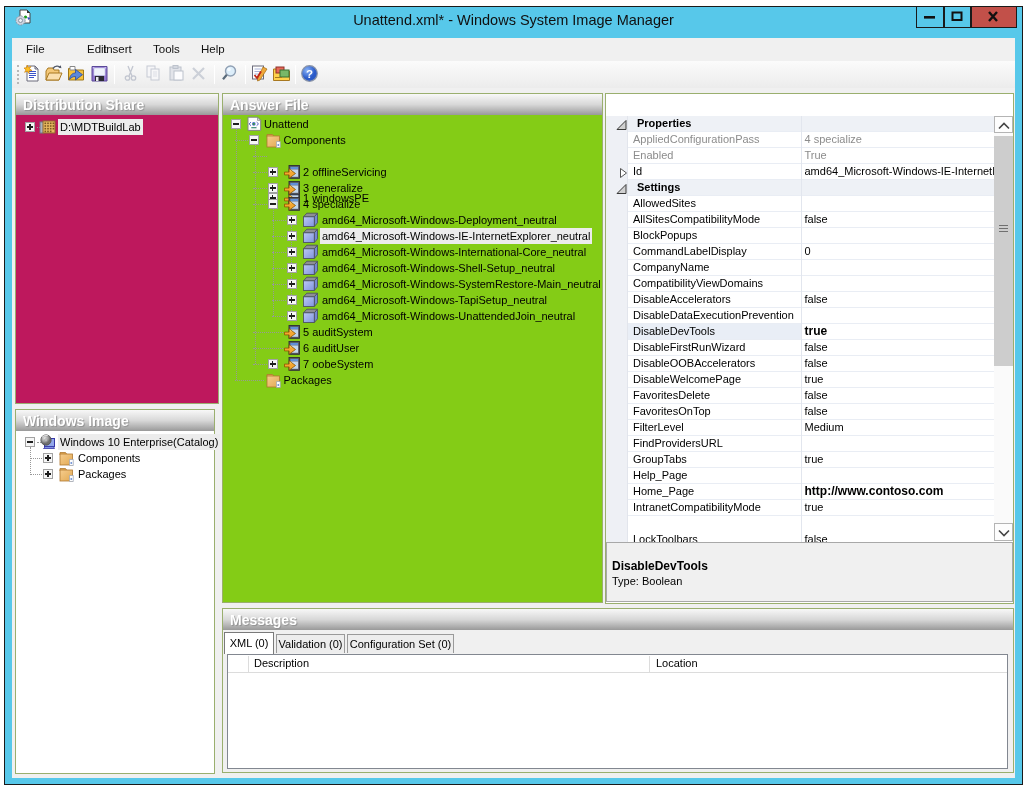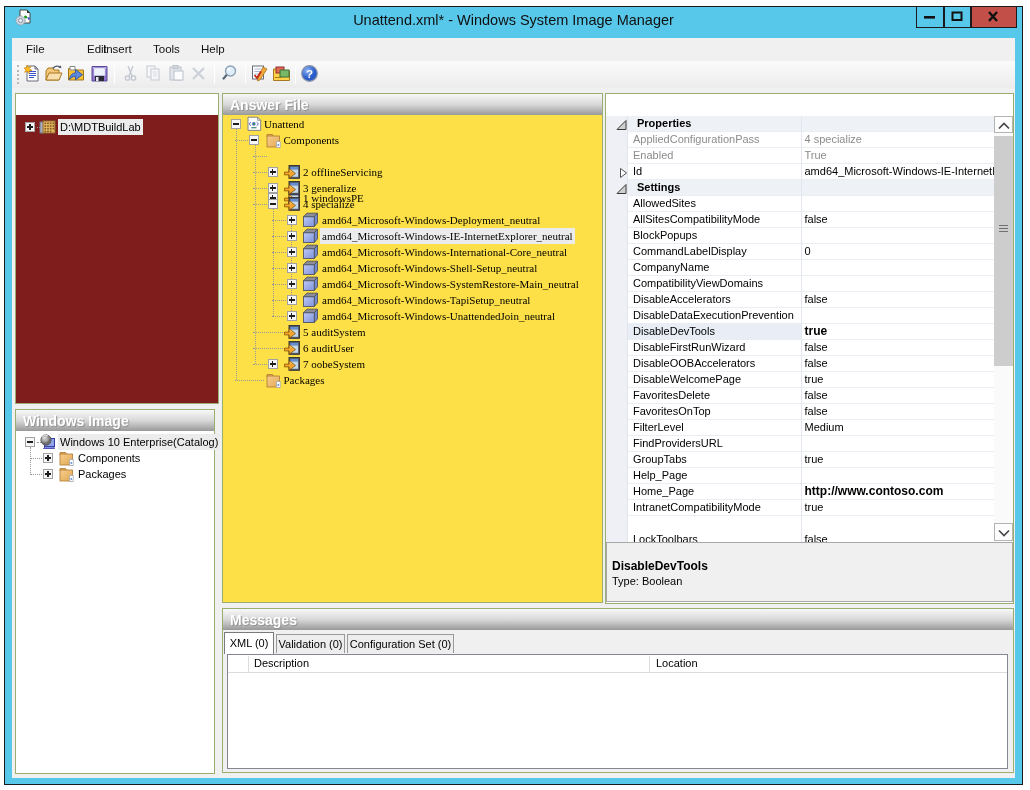--- a/index.html
+++ b/index.html
@@ -158,21 +158,22 @@
               <stop offset="0%" stop-color="#8ab4f8"></stop>
               <stop offset="100%" stop-color="#2a5ac8"></stop>
             </radialGradient>
           </defs>
         <circle cx="9.5" cy="9.5" r="7.8" fill="url(#hg)" stroke="#8a94a8" stroke-width="1.2"></circle>
         <text x="9.5" y="13.6" text-anchor="middle" font-family="Liberation Sans" font-size="11.5" font-weight="bold" fill="#fff">?</text>
       </svg>
     </div>
 
     <div class="panel" id="p-dist" style="left:3px;top:55px;width:204px;height:311px;">
-      <div class="abs" style="left:0;top:21px;right:0;bottom:0;background:#7f1d1d;" id="dist-body">
+      <div class="phead">Distribution Share</div>
+      <div class="abs" style="left:0;top:21px;right:0;bottom:0;background:#be185d;" id="dist-body">
         <div class="trow" style="left:0;top:4px;width:100%;">
           <span class="xb" style="left:9px;">
               <i></i>
               <b></b>
             </span>
           <div class="dot-h" style="left:21px;top:8px;width:5px;"></div>
           <div class="ticon" style="left:23px;">
             <svg width="17" height="16" viewBox="0 0 17 16">
               <rect x="1" y="3" width="3.5" height="11" fill="#aab0c0" stroke="#707888"></rect>
               <rect x="4" y="2" width="12" height="12" fill="#e8b860" stroke="#906830"></rect>
@@ -250,21 +251,21 @@
 <svg width="17" height="16">
                 <use href="#folder17"></use>
               </svg>
           </div>
           <span class="tlabel" style="left:60px;">Packages</span>
         </div>
       </div>
     </div>
     <div class="panel" id="p-af" style="left:210px;top:55px;width:381px;height:510px;">
       <div class="phead">Answer File</div>
-      <div class="abs" style="left:0;top:21px;right:0;bottom:0;background:#fde047;overflow:hidden;font-family:Liberation Serif, serif;" id="af-body">
+      <div class="abs" style="left:0;top:21px;right:0;bottom:0;background:#84cc16;overflow:hidden;" id="af-body">
         <svg style="position:absolute;width:0;height:0;">
           <defs>
             <g id="folder17">
               <defs>
                   <linearGradient id="fg" x1="0" y1="0" x2="1" y2="1">
                     <stop offset="0" stop-color="#f6cd8e"></stop>
                     <stop offset="1" stop-color="#e2a952"></stop>
                   </linearGradient>
                 </defs>
               <path d="M2 2.5 h5.5 l1.5 2 v.5 h-7 z" fill="#e8b058" stroke="#b07830" stroke-width=".8"></path>

